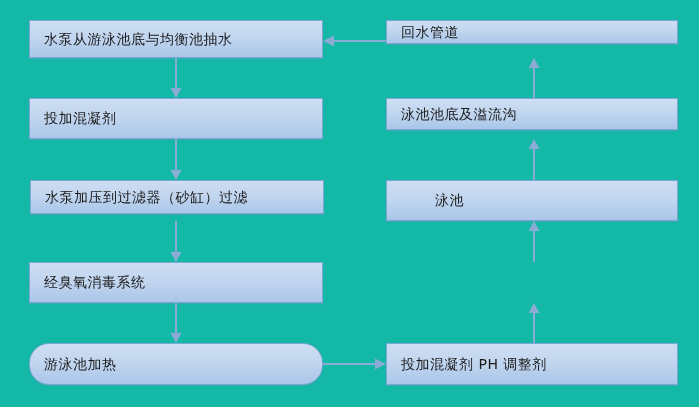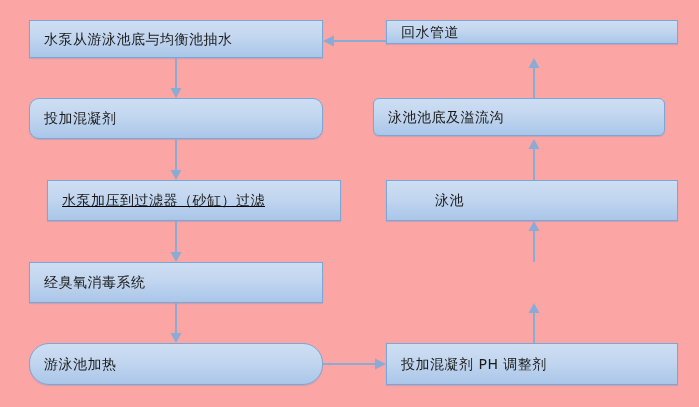--- a/index.html
+++ b/index.html
@@ -4,21 +4,21 @@
 <style>
   html, body {
     margin: 0;
     padding: 0;
     background: #ffffff;
   }
   #canvas {
     position: relative;
     width: 699px;
     height: 407px;
-    background: #fca5a5;
+    background: #14b8a6;
     overflow: hidden;
     font-family: "DejaVu Sans", "Liberation Sans", sans-serif;
   }
   .node {
     position: absolute;
     box-sizing: border-box;
     border: 1px solid #7ba6d6;
     background: linear-gradient(to bottom, #cddef2 0%, #c2d6ef 45%, #a9c6e9 100%);
     box-shadow: 0 1px 1px rgba(120,150,190,0.35);
     display: flex;
@@ -51,41 +51,41 @@
 </style>
 </head>
 <body>
 
 <div id="canvas">
 
   <div class="node" style="left:29px; top:20px; width:294px; height:38px;">
     <span class="node-label">水泵从游泳池底与均衡池抽水</span>
   </div>
 
-  <div class="node" style="left:29px; top:98px; width:294px; height:41px;border-radius:10px;">
+  <div class="node" style="left:29px; top:98px; width:294px; height:41px;">
     <span class="node-label">投加混凝剂</span>
   </div>
 
-  <div class="node" style="left:47px; top:180px; width:294px; height:41px;text-decoration:underline;">
+  <div class="node" style="left:30px; top:180px; width:294px; height:34px;">
     <span class="node-label">水泵加压到过滤器（砂缸）过滤</span>
   </div>
 
   <div class="node" style="left:29px; top:262px; width:294px; height:41px;">
     <span class="node-label">经臭氧消毒系统</span>
   </div>
 
   <div class="node" style="left:29px; top:343px; width:294px; height:42px;border-radius:20px;">
     <span class="node-label">游泳池加热</span>
   </div>
 
   <div class="node" style="left:386px; top:20px; width:292px; height:24px;">
     <span class="node-label">回水管道</span>
   </div>
 
-  <div class="node" style="left:373px; top:98px; width:292px; height:38px;border-radius:6px;">
+  <div class="node" style="left:386px; top:98px; width:292px; height:32px;">
     <span class="node-label">泳池池底及溢流沟</span>
   </div>
 
   <div class="node" style="left:386px; top:180px; width:292px; height:41px;padding-left:48px;">
     <span class="node-label">泳池</span>
   </div>
 
 
   <div class="node" style="left:386px; top:343px; width:292px; height:42px;">
     <span class="node-label">投加混凝剂 PH 调整剂</span>

